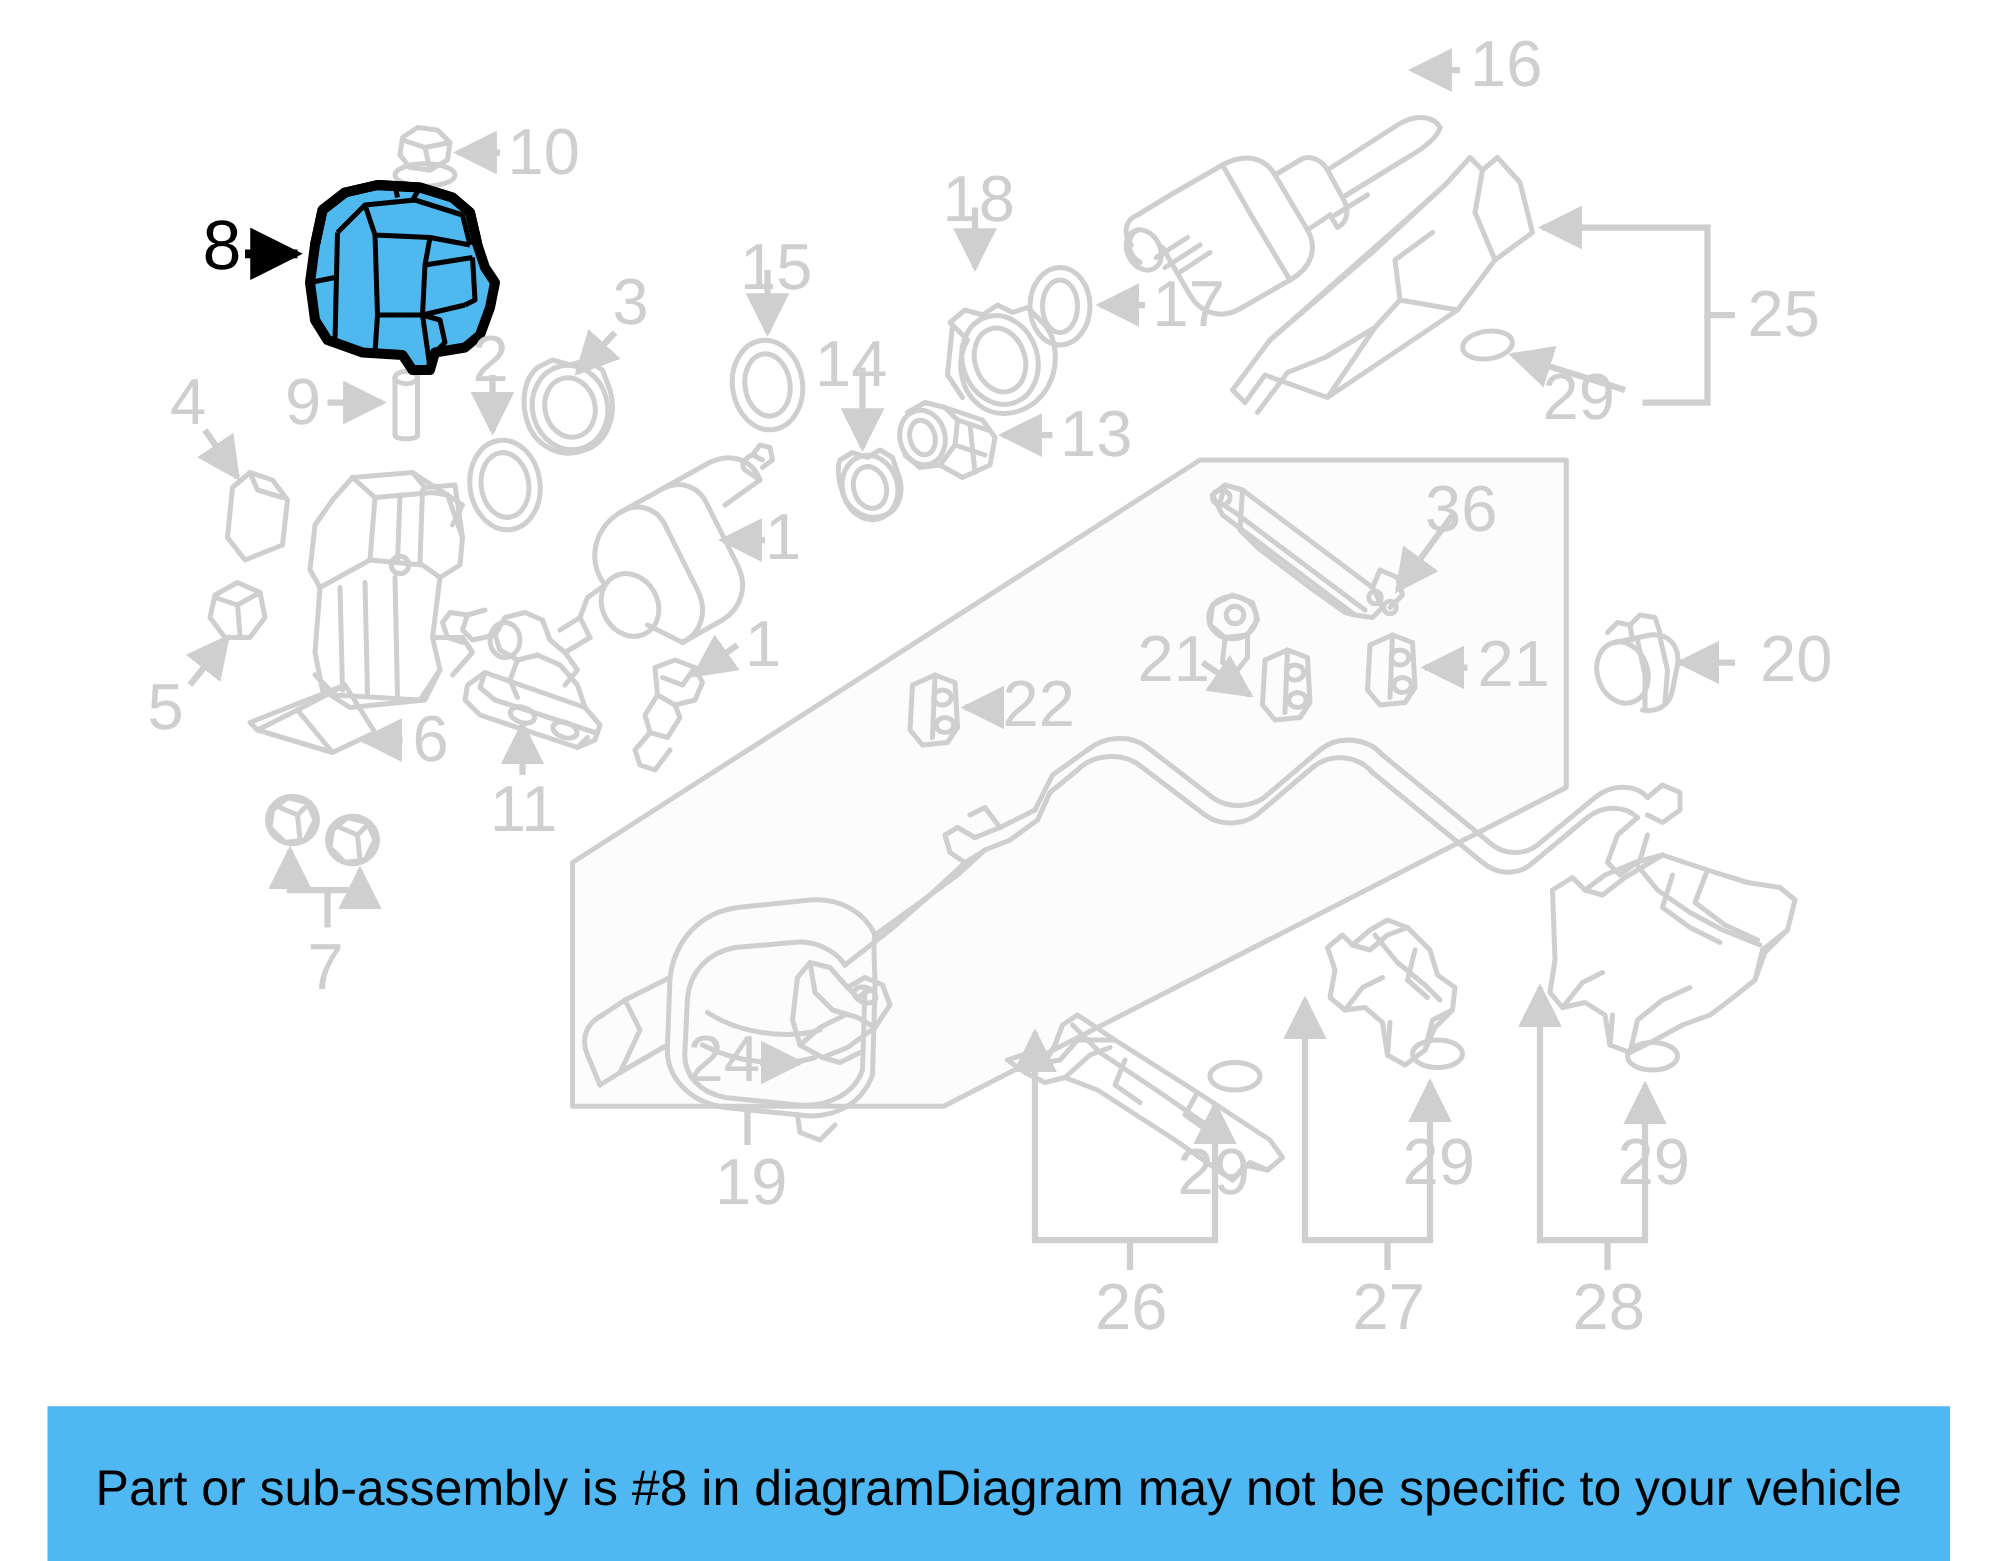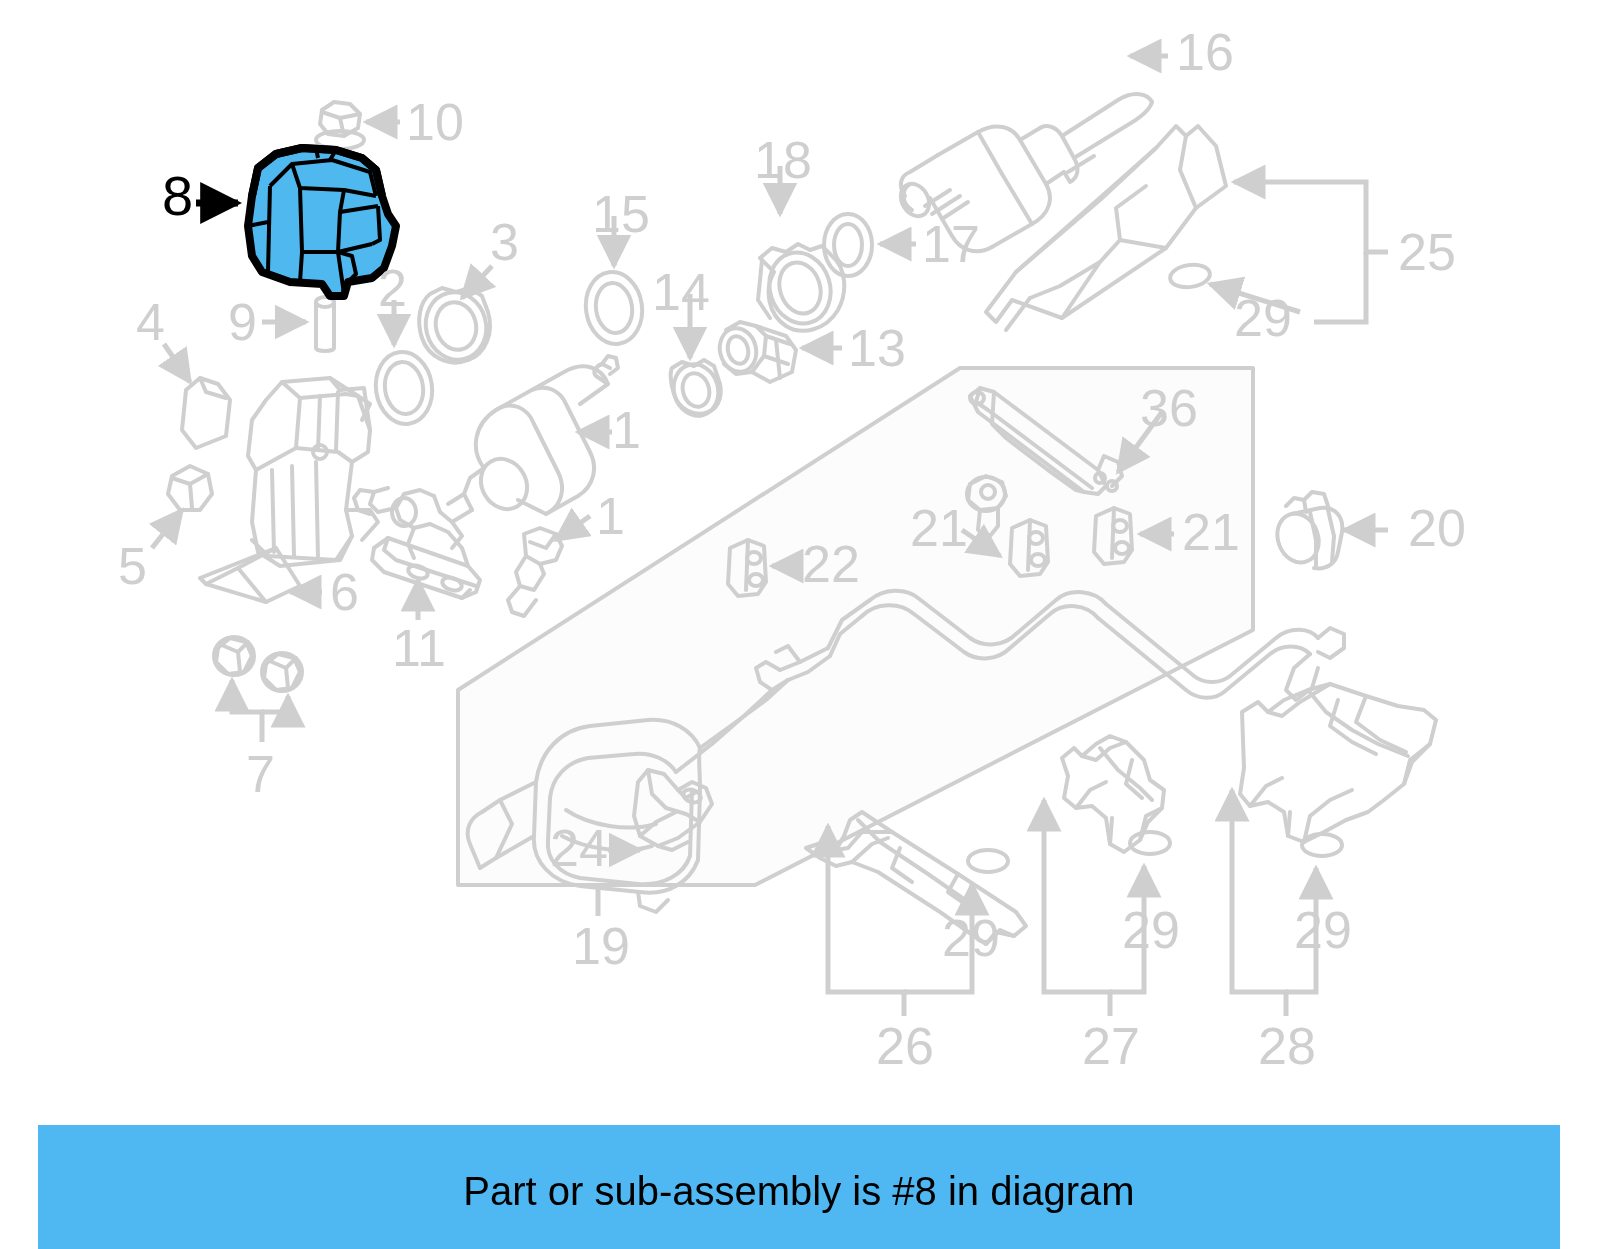--- a/index.html
+++ b/index.html
@@ -503,15 +503,16 @@
   <span class="lbl" style="left:876px; top:1020px;">26</span>
   <span class="lbl" style="left:1082px; top:1020px;">27</span>
   <span class="lbl" style="left:1258px; top:1020px;">28</span>
   <span class="lbl" style="left:1234px; top:292px;">29</span>
   <span class="lbl" style="left:942px; top:912px;">29</span>
   <span class="lbl" style="left:1122px; top:904px;">29</span>
   <span class="lbl" style="left:1294px; top:904px;">29</span>
 
   <div class="banner">
     <div class="banner-line">Part or sub-assembly is #8 in diagram</div>
+    <div class="banner-line">Diagram may not be specific to your vehicle</div>
   </div>
 
 </div>
 
 </body></html>

